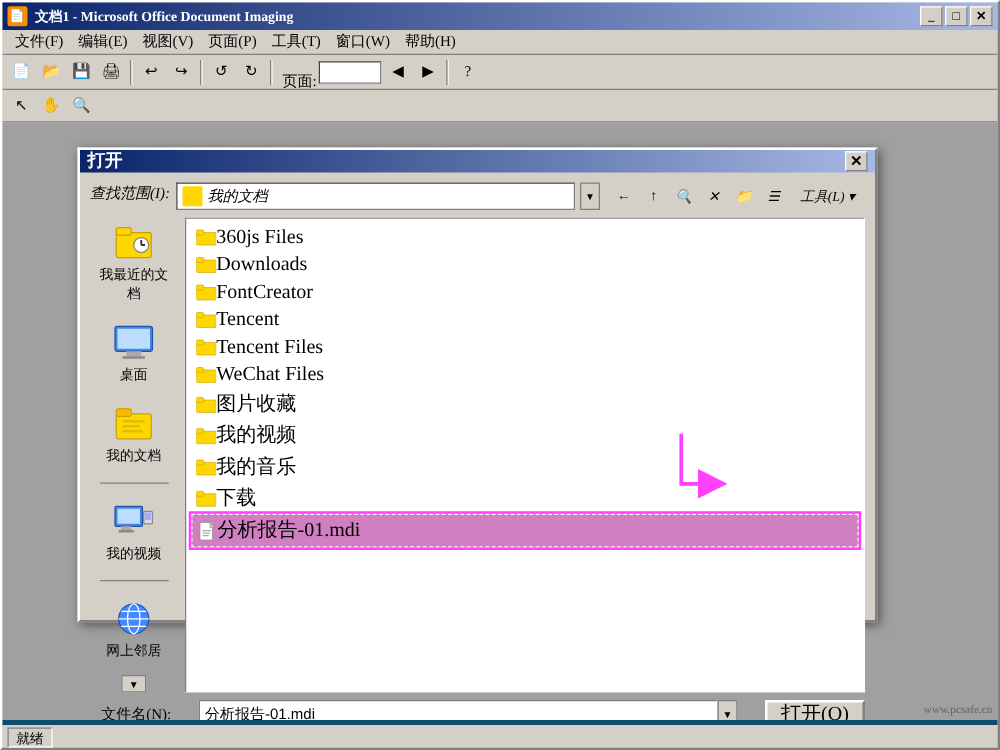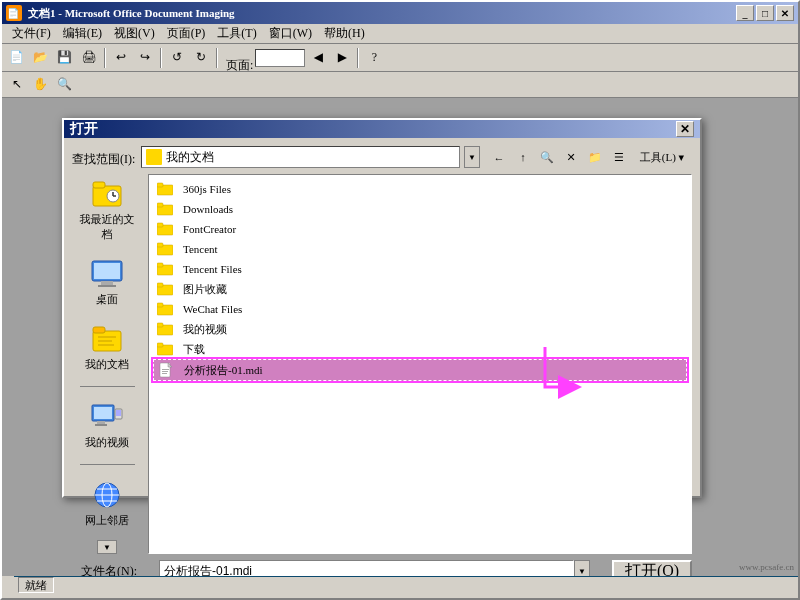--- a/index.html
+++ b/index.html
@@ -146,26 +146,25 @@
       flex: 1;
       background: #a0a0a0;
       position: relative;
       overflow: hidden;
     }
 
     
     .status-bar {
       height: 22px;
       background: #d4d0c8;
-      border-top: 1px solid #0c4a6e;
-      display: flex;
-      align-items: flex-start;
+      border-top: 4px solid #0c4a6e;
+      display: flex;
+      align-items: flex-end;
       padding: 0 4px;
       font-size: 12px;
-      margin-left: 12px;
     }
     .status-panel {
       border: 1px solid;
       border-color: #808080 #fff #fff #808080;
       padding: 1px 6px;
       height: 16px;
       display: flex;
       align-items: center;
       font-size: 11px;
     }
@@ -218,22 +217,23 @@
       display: flex;
       flex-direction: column;
       flex: 1;
       padding: 8px;
       gap: 6px;
     }
 
     
     .addr-row {
       display: flex;
-      align-items: flex-end;
+      align-items: flex-start;
       gap: 4px;
+      font-style: italic;
     }
     .addr-label {
       font-size: 12px;
       white-space: nowrap;
       width: 65px;
     }
     .addr-combo {
       flex: 1;
       height: 22px;
       background: white;
@@ -344,22 +344,22 @@
       border: 1px solid;
       border-color: #808080 #fff #fff #808080;
       overflow-y: auto;
       padding: 4px;
     }
     .file-item {
       display: flex;
       align-items: center;
       padding: 2px 4px;
       cursor: pointer;
-      gap: 10px;
-      font-size: 11px;
+      gap: 0;
+      font-size: 16px;
     }
     .file-item.selected {
       background: #0a246a;
       color: white;
       border: 1px dashed #fff;
     }
     .file-item-icon {
       width: 16px;
       height: 16px;
       flex-shrink: 0;
@@ -657,39 +657,48 @@
                 </div>
                 <span>Tencent Files</span>
               </div>
               <div class="file-item">
                 <div class="file-item-icon">
                   <svg width="16" height="14" viewBox="0 0 16 14">
                     <rect x="0" y="3" width="16" height="10" rx="1" fill="#ffd700" stroke="#c8a000" stroke-width="0.5"></rect>
                     <rect x="0" y="1" width="6" height="4" rx="1" fill="#ffd700" stroke="#c8a000" stroke-width="0.5"></rect>
                   </svg>
                 </div>
+                <span>WeChat Files</span>
+              </div>
+              <div class="file-item">
+                <div class="file-item-icon">
+                  <svg width="16" height="14" viewBox="0 0 16 14">
+                    <rect x="0" y="3" width="16" height="10" rx="1" fill="#ffd700" stroke="#c8a000" stroke-width="0.5"></rect>
+                    <rect x="0" y="1" width="6" height="4" rx="1" fill="#ffd700" stroke="#c8a000" stroke-width="0.5"></rect>
+                  </svg>
+                </div>
                 <span>图片收藏</span>
               </div>
               <div class="file-item">
                 <div class="file-item-icon">
                   <svg width="16" height="14" viewBox="0 0 16 14">
                     <rect x="0" y="3" width="16" height="10" rx="1" fill="#ffd700" stroke="#c8a000" stroke-width="0.5"></rect>
                     <rect x="0" y="1" width="6" height="4" rx="1" fill="#ffd700" stroke="#c8a000" stroke-width="0.5"></rect>
                   </svg>
                 </div>
-                <span>WeChat Files</span>
-              </div>
-              <div class="file-item">
-                <div class="file-item-icon">
-                  <svg width="16" height="14" viewBox="0 0 16 14">
-                    <rect x="0" y="3" width="16" height="10" rx="1" fill="#ffd700" stroke="#c8a000" stroke-width="0.5"></rect>
-                    <rect x="0" y="1" width="6" height="4" rx="1" fill="#ffd700" stroke="#c8a000" stroke-width="0.5"></rect>
-                  </svg>
-                </div>
                 <span>我的视频</span>
+              </div>
+              <div class="file-item">
+                <div class="file-item-icon">
+                  <svg width="16" height="14" viewBox="0 0 16 14">
+                    <rect x="0" y="3" width="16" height="10" rx="1" fill="#ffd700" stroke="#c8a000" stroke-width="0.5"></rect>
+                    <rect x="0" y="1" width="6" height="4" rx="1" fill="#ffd700" stroke="#c8a000" stroke-width="0.5"></rect>
+                  </svg>
+                </div>
+                <span>我的音乐</span>
               </div>
               <div class="file-item">
                 <div class="file-item-icon">
                   <svg width="16" height="14" viewBox="0 0 16 14">
                     <rect x="0" y="3" width="16" height="10" rx="1" fill="#ffd700" stroke="#c8a000" stroke-width="0.5"></rect>
                     <rect x="0" y="1" width="6" height="4" rx="1" fill="#ffd700" stroke="#c8a000" stroke-width="0.5"></rect>
                   </svg>
                 </div>
                 <span>下载</span>
               </div>

